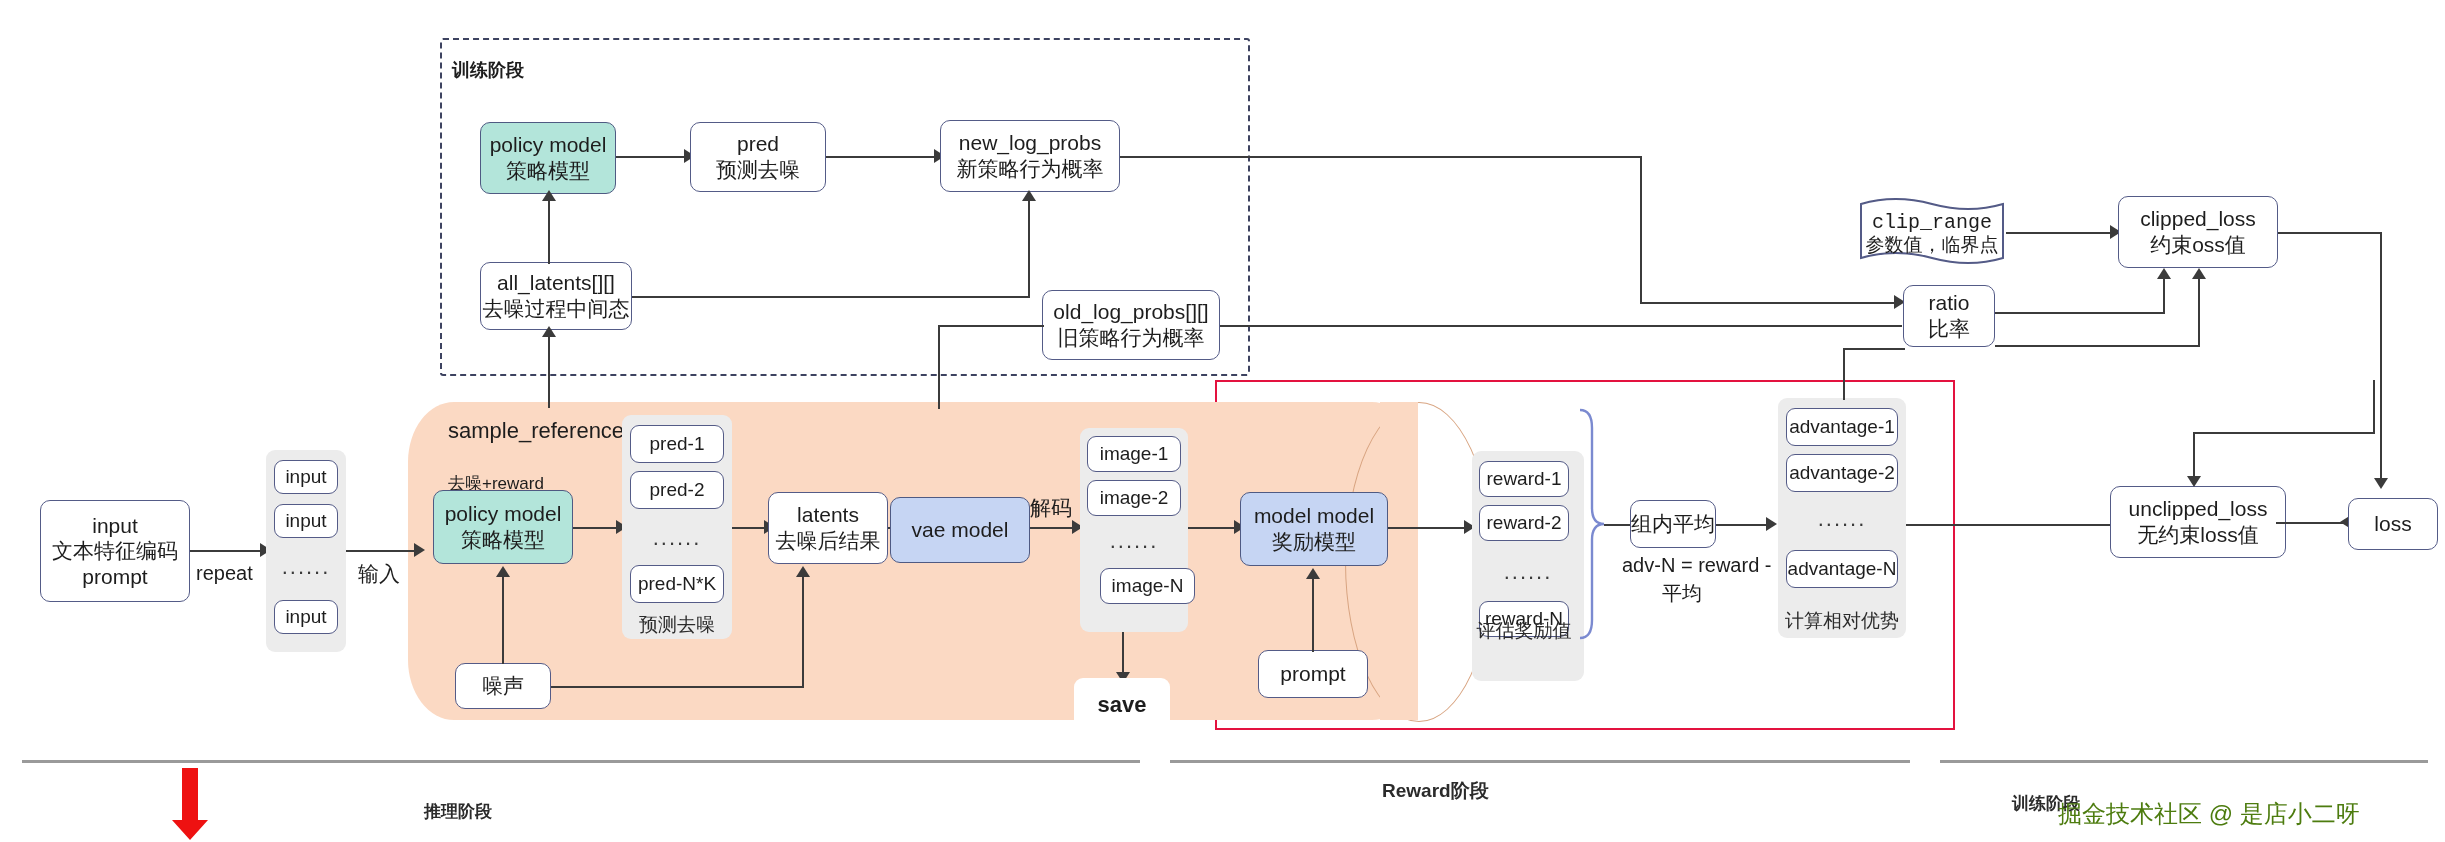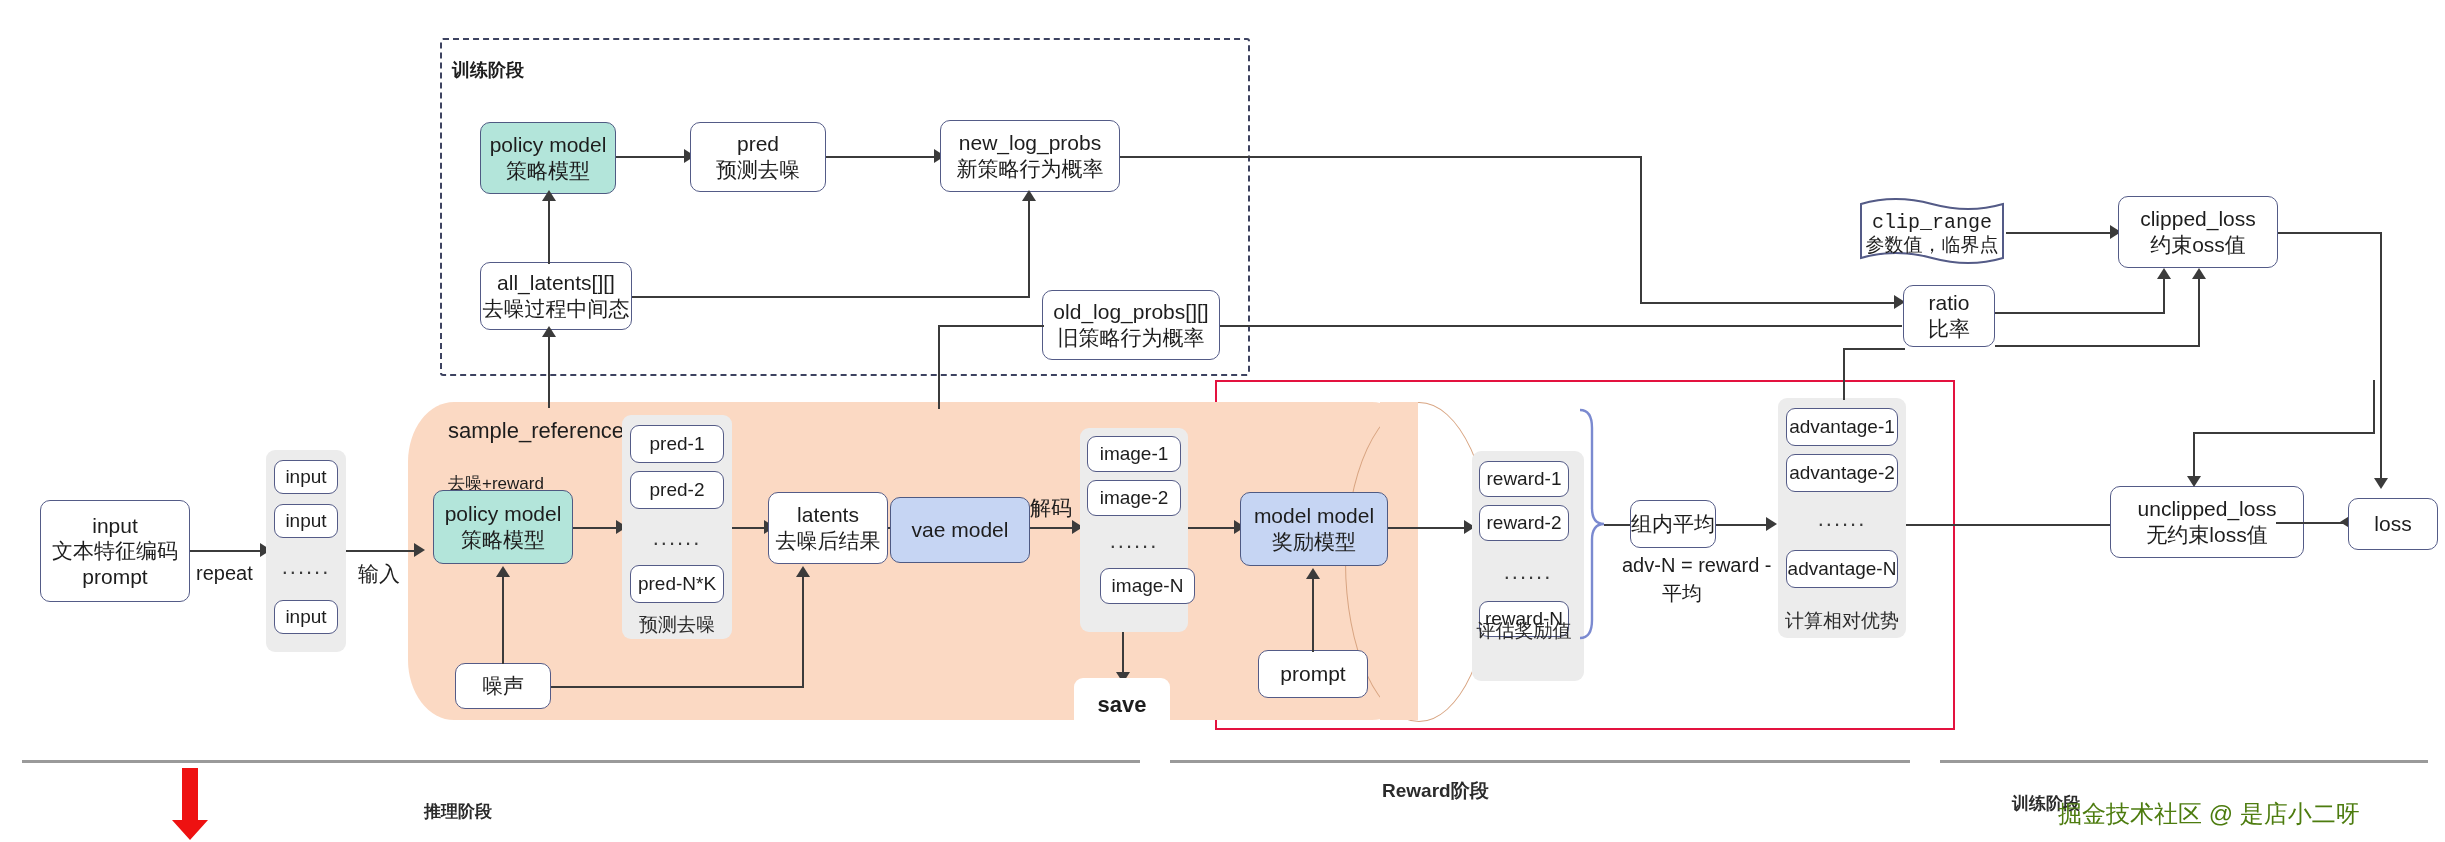--- a/index.html
+++ b/index.html
@@ -285,21 +285,21 @@
   <div class="ln lnv" style="left:2198px;top:278px;height:69px;"></div>
   <div class="arw u" style="left:2192px;top:268px;"></div>
 
   <div class="ln lnv" style="left:1843px;top:348px;height:52px;"></div>
   <div class="ln lnh" style="left:1843px;top:348px;width:62px;"></div>
 
   <div class="ln lnh" style="left:2278px;top:232px;width:104px;"></div>
   <div class="ln lnv" style="left:2380px;top:232px;height:250px;"></div>
   <div class="arw d" style="left:2374px;top:478px;"></div>
 
-  <div class="node plain" style="left:2110px;top:486px;width:194px;height:72px;text-align:right;">
+  <div class="node plain" style="left:2110px;top:486px;width:176px;height:72px;text-align:right;">
     <span class="l1 mid">unclipped_loss</span>
     <span class="l2 mid">无约束loss值</span>
   </div>
 
   <div class="ln lnv" style="left:2193px;top:432px;height:48px;"></div>
   <div class="ln lnh" style="left:2193px;top:432px;width:182px;"></div>
   <div class="ln lnv" style="left:2373px;top:380px;height:54px;"></div>
   <div class="arw d" style="left:2187px;top:476px;"></div>
 
   <div class="ln lnh" style="left:2276px;top:522px;width:70px;"></div>

